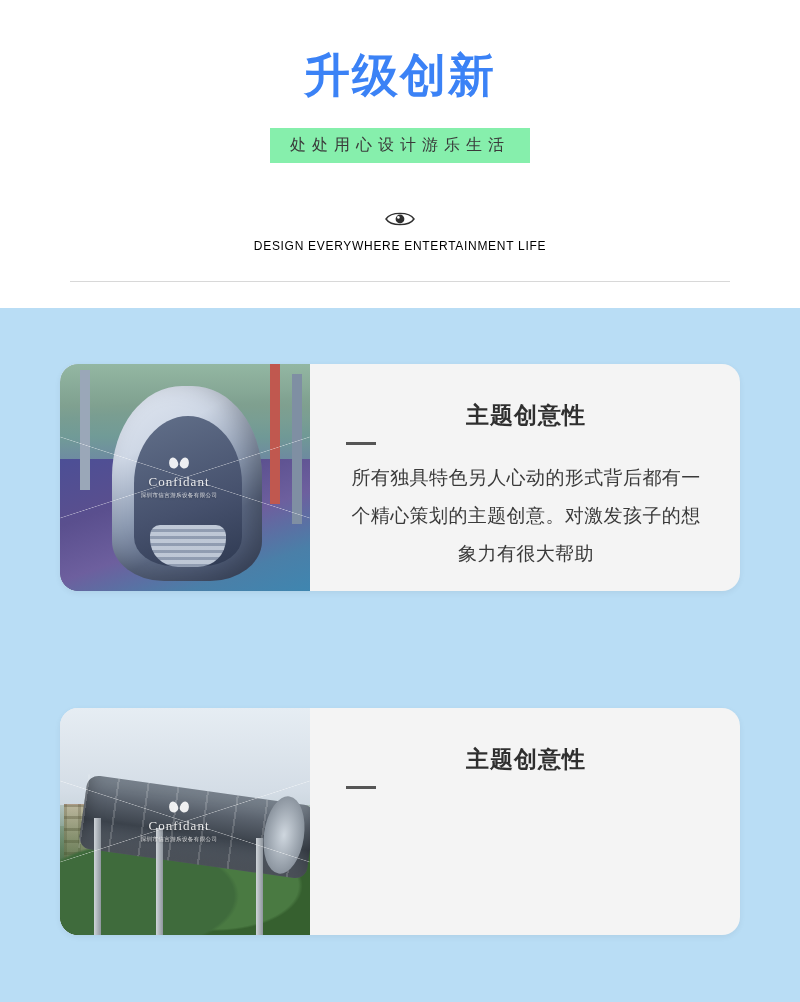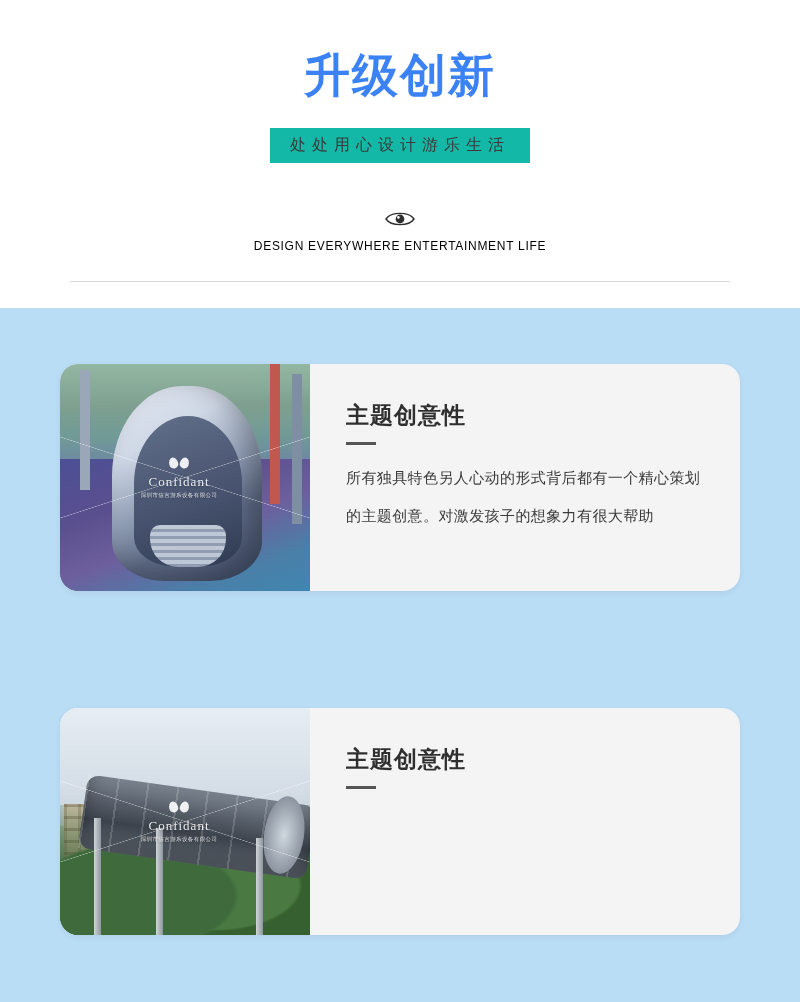--- a/index.html
+++ b/index.html
@@ -38,21 +38,21 @@
     font-weight: bold;
     color: #3b82f6;
     letter-spacing: 2px;
     font-family: "Liberation Sans", sans-serif;
   }
 
   .sub-badge {
     display: inline-block;
     margin-top: 24px;
     padding: 7px 20px 8px 20px;
-    background: #14b8a6;
+    background: #86efac;
     color: #3a3a3a;
     font-size: 16px;
     letter-spacing: 6px;
     line-height: 20px;
     font-family: "Liberation Sans", sans-serif;
   }
 
   .eye-wrap {
     margin-top: 42px;
     height: 26px;
@@ -262,41 +262,42 @@
     background:
       linear-gradient(18deg, rgba(255,255,255,0) calc(50% - 0.6px), rgba(255,255,255,.5) 50%, rgba(255,255,255,0) calc(50% + 0.6px)),
       linear-gradient(-18deg, rgba(255,255,255,0) calc(50% - 0.6px), rgba(255,255,255,.5) 50%, rgba(255,255,255,0) calc(50% + 0.6px));
     pointer-events:none;
   }
 
   .card-text {
     flex: 1;
     padding: 36px 34px 0 36px;
     box-sizing: border-box;
+    text-align: center;
   }
 
   .card-title {
     margin: 0;
     font-size: 23px;
     line-height: 30px;
     font-weight: bold;
     color: #2f2f2f;
     letter-spacing: 1px;
   }
 
   .title-rule {
     width: 30px;
     height: 3px;
     background: #555555;
     margin: 12px 0 14px 0;
   }
 
   .card-desc {
     margin: 0;
-    font-size: 15px;
+    font-size: 19px;
     line-height: 38px;
     color: #3a3a3a;
     letter-spacing: 0.4px;
   }
 </style>
 </head>
 <body>
 
 <div class="page">
 

